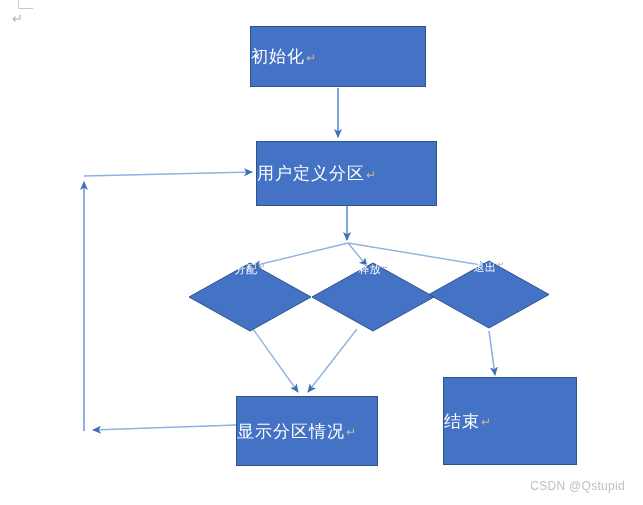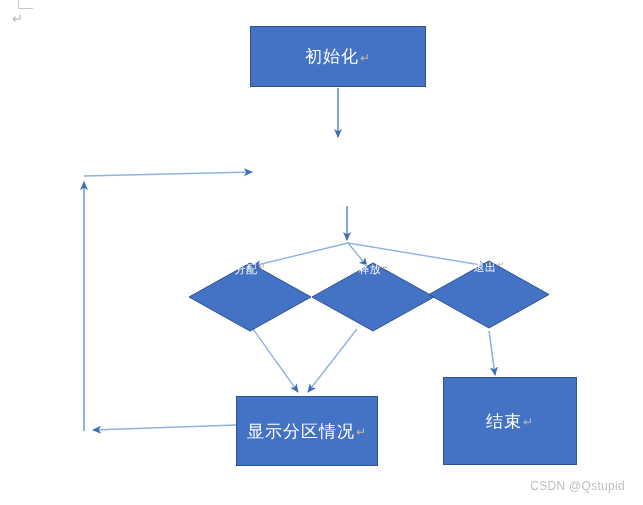--- a/index.html
+++ b/index.html
@@ -36,21 +36,20 @@
     line-height: 1;
   }
   
   .node {
     position: absolute;
     box-sizing: border-box;
     background: #4472C4;
     border: 1px solid #2F528F;
     display: flex;
     align-items: center;
-    justify-content: center;
     color: #ffffff;
   }
   .node .label {
     font-size: 17px;
     letter-spacing: 1px;
     white-space: nowrap;
   }
   .node .ret {
     color: #c8b89a;
     font-size: 12px;
@@ -160,20 +159,23 @@
 
     <g>
       <line x1="84" y1="176" x2="252" y2="172" stroke="#8FB2E0" stroke-width="1.4" marker-end="url(#ah)"></line>
     </g>
   </svg>
 
   <div class="node" style="left:250px; top:26px; width:176px; height:61px;">
     <span class="label"><span>初始化</span><span class="ret">↵</span></span>
   </div>
 
+  <div class="node" style="left:256px; top:141px; width:181px; height:65px;">
+    <span class="label"><span>用户定义分区</span><span class="ret">↵</span></span>
+  </div>
 
   <div class="diamond-wrap" style="left:188px; top:262px; width:124px; height:70px;">
     <svg width="124" height="70" viewBox="0 0 124 70" xmlns="http://www.w3.org/2000/svg">
       <polygon points="62,1 123,35 62,69 1,35" fill="#4472C4" stroke="#2F528F" stroke-width="1"></polygon>
     </svg>
     <span class="diamond-label">
         <span>分配</span>
         <span class="ret">↵</span>
       </span>
   </div>

